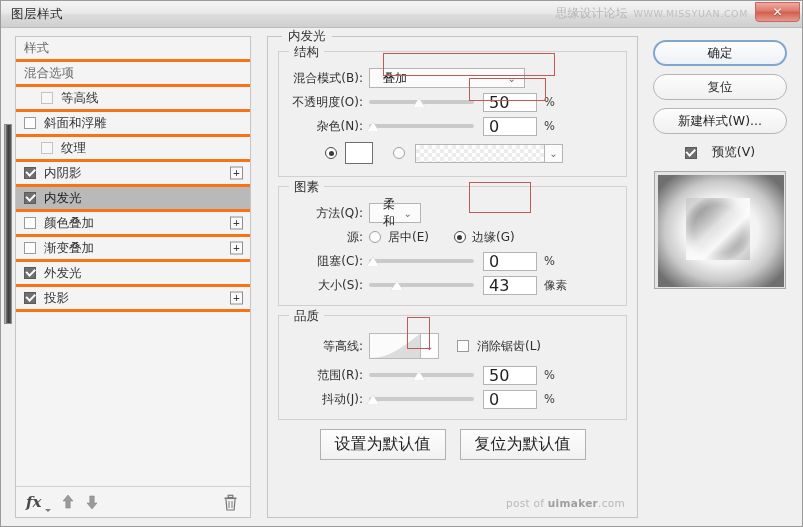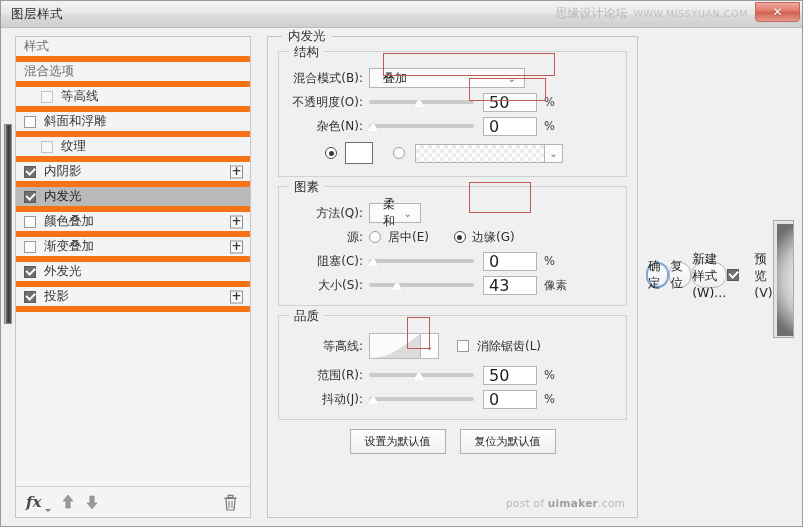--- a/index.html
+++ b/index.html
@@ -78,23 +78,24 @@
   }
   .styles-list {
     flex: 1 1 auto;
     border-bottom: 1px solid #d2d2d2;
     overflow: hidden;
   }
   .style-row {
     height: 25px;
     display: flex; align-items: center;
     padding-left: 8px;
-    border-bottom: 6px solid #f97316;
+    border-bottom: 3px solid #f97316;
     font-size: 12.5px; color: #333;
     position: relative;
+    font-family: Liberation Serif, serif;
   }
   .style-row.header-row { color: #6a6a6a; }
   .style-row.selected { background: #b9b9b9; color: #1c1c1c; }
   .style-row.sub { padding-left: 25px; }
   .style-row .label { line-height: 1; }
 
   .cb {
     width: 12px; height: 12px;
     border: 1px solid #9a9a9a;
     background: #fdfdfd;
@@ -302,28 +303,28 @@
   }
 
   .btn-row {
     display: flex; justify-content: center; gap: 14px;
     margin-top: 4px;
   }
   .flat-btn {
     border: 1px solid #b0b0b0;
     background: linear-gradient(to bottom,#fdfdfd,#f1f1f1);
     padding: 4px 14px;
-    font-size: 11px; color: #1f1f1f;
+    font-size: 16px; color: #1f1f1f;
   }
 
   
   .right-panel {
     width: 148px; flex: 0 0 148px;
     margin-left: 8px;
-    display: flex; flex-direction: row;
+    display: flex; flex-direction: column;
     align-items: center;
     padding-top: 4px;
   }
   .pill-btn {
     width: 134px; height: 26px;
     border-radius: 13px;
     border: 1px solid #b5b5b5;
     background: linear-gradient(to bottom,#fdfdfd,#f0f0f0);
     font-size: 12.5px; color: #1f1f1f;
     display: flex; align-items: center; justify-content: center;

